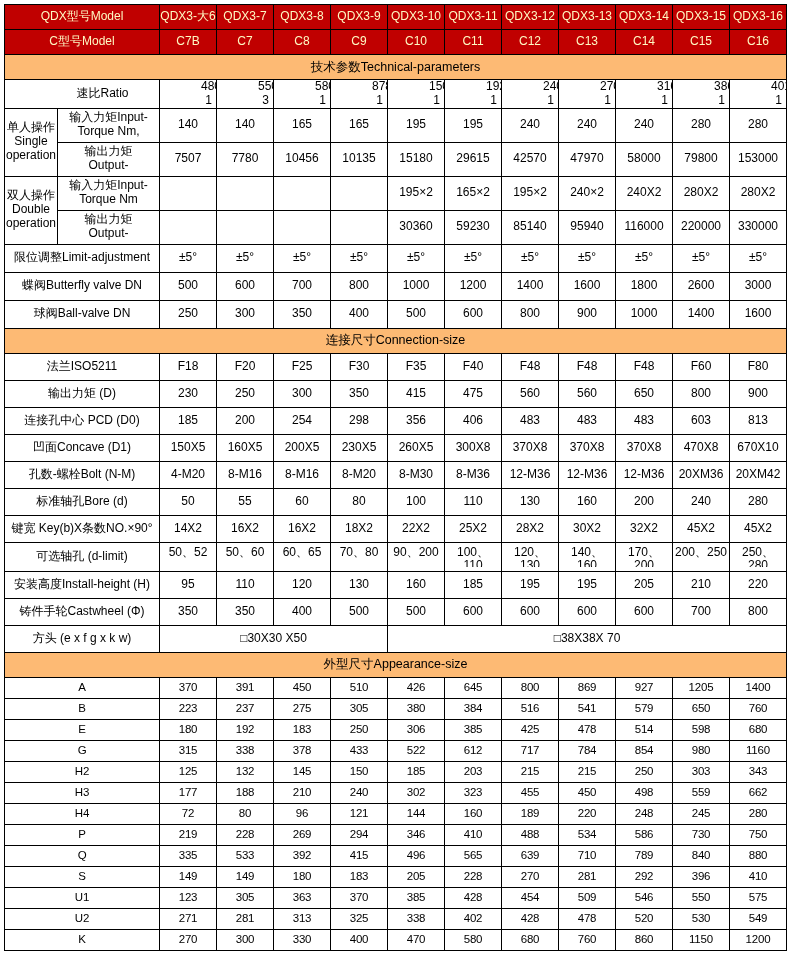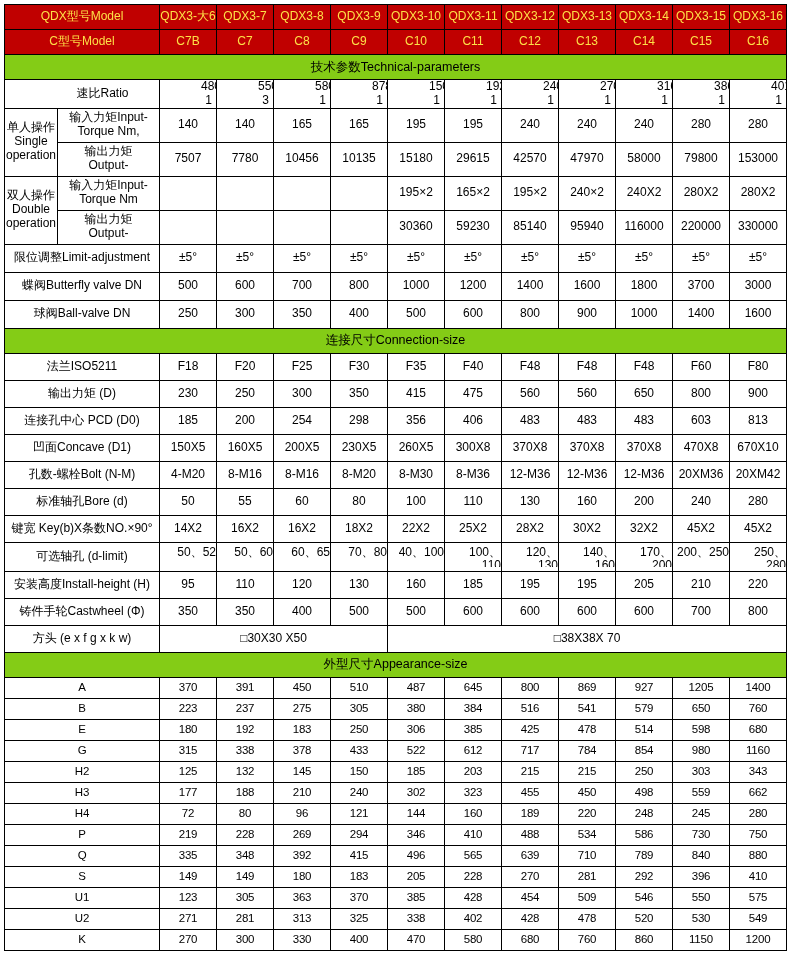--- a/index.html
+++ b/index.html
@@ -1,32 +1,32 @@
 <!DOCTYPE html>
 <html><head>
 <meta charset="utf-8">
 <style>
   html,body{margin:0;padding:0;background:#ffffff;width:794px;height:957px;overflow:hidden;
     font-family:"Liberation Sans","DejaVu Sans",sans-serif;}
   table{border-collapse:collapse;table-layout:fixed;margin:4px 0 0 4px;width:782px;}
   td{border:1px solid #000;text-align:center;vertical-align:middle;font-size:12px;
      padding:0;overflow:hidden;color:#000;line-height:1.15;}
-  td.red{background:#C00000;color:#fde047;border-color:#000;white-space:nowrap;}
-  td.sec{background:#84cc16;color:#000;font-size:12.5px;}
+  td.red{background:#C00000;color:#fef9c3;border-color:#000;white-space:nowrap;}
+  td.sec{background:#fdba74;color:#000;font-size:12.5px;}
   tr.hdr  td{height:24px;}
   tr.sec  td{height:24px;}
   tr.ratio td{height:25px;padding-left:41px;}
   tr.tq   td{height:33px;}
   tr.std  td{height:27px;}
   tr.conn td{height:26px;}
   tr.dlim td{height:28px;margin-top:46px;}
   tr.app  td{height:20px;font-size:11.5px;letter-spacing:-0.2px;}
   td.lbl{white-space:nowrap;}
   td.pre{white-space:pre-line;}
-  .clip2{display:block;height:21px;line-height:13px;overflow:hidden;white-space:pre-line;text-align:right;}
+  .clip2{display:block;height:21px;line-height:13px;overflow:hidden;white-space:pre-line;}
 </style>
 </head>
 <body>
 
 <table>
   <colgroup>
     <col style="width:53px">
       <col style="width:102px">
     <col style="width:57px">
       <col style="width:57px">
@@ -170,21 +170,21 @@
         <td class="lbl" colspan="2">蝶阀Butterfly valve DN</td>
         <td>500</td>
         <td>600</td>
         <td>700</td>
         <td>800</td>
         <td>1000</td>
         <td>1200</td>
         <td>1400</td>
         <td>1600</td>
         <td>1800</td>
-        <td>3700</td>
+        <td>2600</td>
         <td>3000</td>
       </tr>
       <tr class="std">
         <td class="lbl" colspan="2">球阀Ball-valve DN</td>
         <td>250</td>
         <td>300</td>
         <td>350</td>
         <td>400</td>
         <td>500</td>
         <td>600</td>
@@ -303,21 +303,21 @@
         <td>
           <span class="clip2">50、60</span>
         </td>
         <td>
           <span class="clip2">60、65</span>
         </td>
         <td>
           <span class="clip2">70、80</span>
         </td>
         <td>
-          <span class="clip2">40、100</span>
+          <span class="clip2">90、200</span>
         </td>
         <td>
           <span class="clip2">100、
 110</span>
         </td>
         <td>
           <span class="clip2">120、
 130</span>
         </td>
         <td>
@@ -371,21 +371,21 @@
       </tr>
       <tr class="sec">
         <td class="sec" colspan="13">外型尺寸Appearance-size</td>
       </tr>
       <tr class="app">
         <td class="lbl" colspan="2">A</td>
         <td>370</td>
         <td>391</td>
         <td>450</td>
         <td>510</td>
-        <td>487</td>
+        <td>426</td>
         <td>645</td>
         <td>800</td>
         <td>869</td>
         <td>927</td>
         <td>1205</td>
         <td>1400</td>
       </tr>
       <tr class="app">
         <td class="lbl" colspan="2">B</td>
         <td>223</td>
@@ -480,21 +480,21 @@
         <td>410</td>
         <td>488</td>
         <td>534</td>
         <td>586</td>
         <td>730</td>
         <td>750</td>
       </tr>
       <tr class="app">
         <td class="lbl" colspan="2">Q</td>
         <td>335</td>
-        <td>348</td>
+        <td>533</td>
         <td>392</td>
         <td>415</td>
         <td>496</td>
         <td>565</td>
         <td>639</td>
         <td>710</td>
         <td>789</td>
         <td>840</td>
         <td>880</td>
       </tr>

